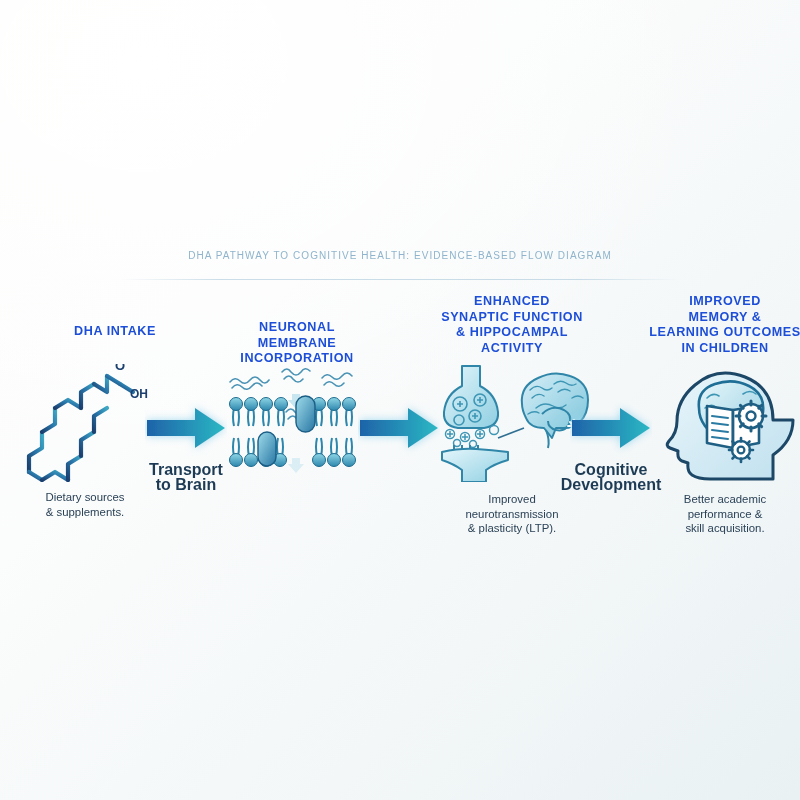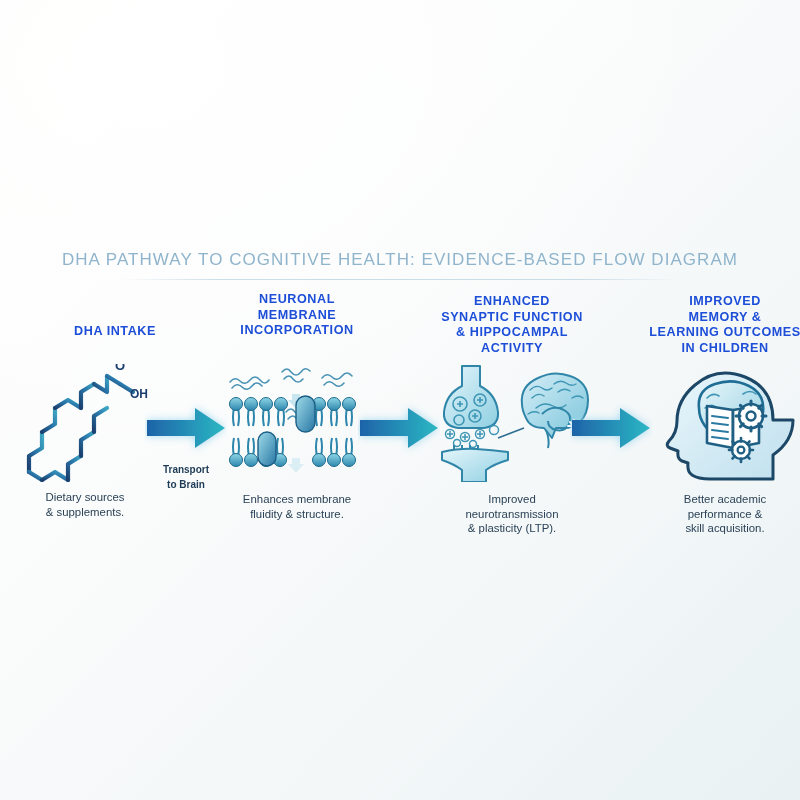--- a/index.html
+++ b/index.html
@@ -15,62 +15,62 @@
     position: relative;
   }
   .canvas { position: absolute; inset: 0; }
 
   
   .title-wrap {
     position: absolute; left: 0; top: 250px; width: 800px;
     text-align: center;
   }
   .title {
-    font-size: 17px; letter-spacing: 1.05px; font-weight: 400;
+    font-size: 10px; letter-spacing: 1.05px; font-weight: 400;
     color: #8fb4cc; white-space: nowrap;
   }
   .title-rule {
     position: absolute; left: 120px; top: 29px; width: 560px; height: 1px;
     background: linear-gradient(to right, rgba(160,195,215,0), rgba(160,195,215,.55) 18%,
                 rgba(160,195,215,.55) 82%, rgba(160,195,215,0));
   }
 
   
   .col { position: absolute; top: 292px; width: 170px; text-align: center; }
   .col-1 { left: 0px; padding-left: 30px; }
   .col-2 { left: 212px; }
   .col-3 { left: 427px; }
   .col-4 { left: 640px; }
 
   .col-head {
     font-size: 12.6px; font-weight: 700; letter-spacing: .55px;
     color: #1d4ed8; line-height: 15.5px; text-transform: uppercase;
   }
   .col-1 .col-head { position: relative; top: 32px; }
-  .col-2 .col-head { position: relative; top: 0; text-align: center; }
+  .col-2 .col-head { position: relative; top: 28px; text-align: center; }
   .col-3 .col-head { position: relative; top: 2px; }
   .col-4 .col-head { position: relative; top: 2px; }
 
   .art { position: absolute; left: 0; width: 170px; height: 118px; top: 72px; }
   .art svg { display: block; margin: 0 auto; }
 
   .caption {
     position: absolute; left: -5px; width: 180px; top: 200px;
     font-size: 11.4px; line-height: 14.6px; color: #2b4257; text-align: center;
   }
   .col-1 .caption { top: 198px; }
 
   
   .arrow { position: absolute; width: 82px; height: 56px; top: 400px; }
   .a1 { left: 145px; }
   .a2 { left: 358px; }
   .a3 { left: 570px; }
   .arrow-label {
     position: absolute; width: 140px; text-align: center;
-    font-size: 10px; font-weight: 700; line-height: 15px; color: #1d3b55;
+    font-size: 16px; font-weight: 700; line-height: 15px; color: #1d3b55;
     top: 462px;
   }
   .l1 { left: 116px; }
   .l2 { left: 329px; }
   .l3 { left: 541px; }
 </style>
 </head>
 <body>
 
 <div class="canvas">
@@ -212,21 +212,20 @@
               <circle cx="112" cy="96" r="6.5"></circle>
             <circle cx="127" cy="96" r="6.5"></circle>
           </g>
         </g>
 
         <rect x="36" y="68" width="18" height="34" rx="9" fill="url(#prot)" stroke="#1b5e86" stroke-width="1.4"></rect>
         <rect x="74" y="32" width="19" height="36" rx="9.5" fill="url(#prot)" stroke="#1b5e86" stroke-width="1.4"></rect>
       </svg>
     </div>
 
-    <div class="caption">Enhances membrane<br>fluidity &amp; structure.</div>
   </div>
 
   <div class="col col-3">
     <div class="col-head">ENHANCED<br>SYNAPTIC FUNCTION<br>&amp; HIPPOCAMPAL<br>ACTIVITY</div>
 
     <div class="art">
       <svg width="160" height="118" viewBox="0 0 160 118">
         <defs>
           <linearGradient id="neu" x1="0" y1="0" x2="1" y2="1">
             <stop offset="0" stop-color="#e4f6fb"></stop>
@@ -406,14 +405,15 @@
         </linearGradient>
         <filter id="glow3" x="-35%" y="-45%" width="180%" height="200%">
           <feDropShadow dx="0" dy="0" stdDeviation="4" flood-color="#9fd8ef" flood-opacity="0.95"></feDropShadow>
         </filter>
       </defs>
       <path d="M2 20 L50 20 L50 8 L80 28 L50 48 L50 36 L2 36 Z" fill="url(#ag3)" filter="url(#glow3)"></path>
     </svg>
   </div>
 
   <div class="arrow-label l1">Transport<br>to Brain</div>
+  <div class="arrow-label l3">Cognitive<br>Development</div>
 
 </div>
 
 </body></html>

